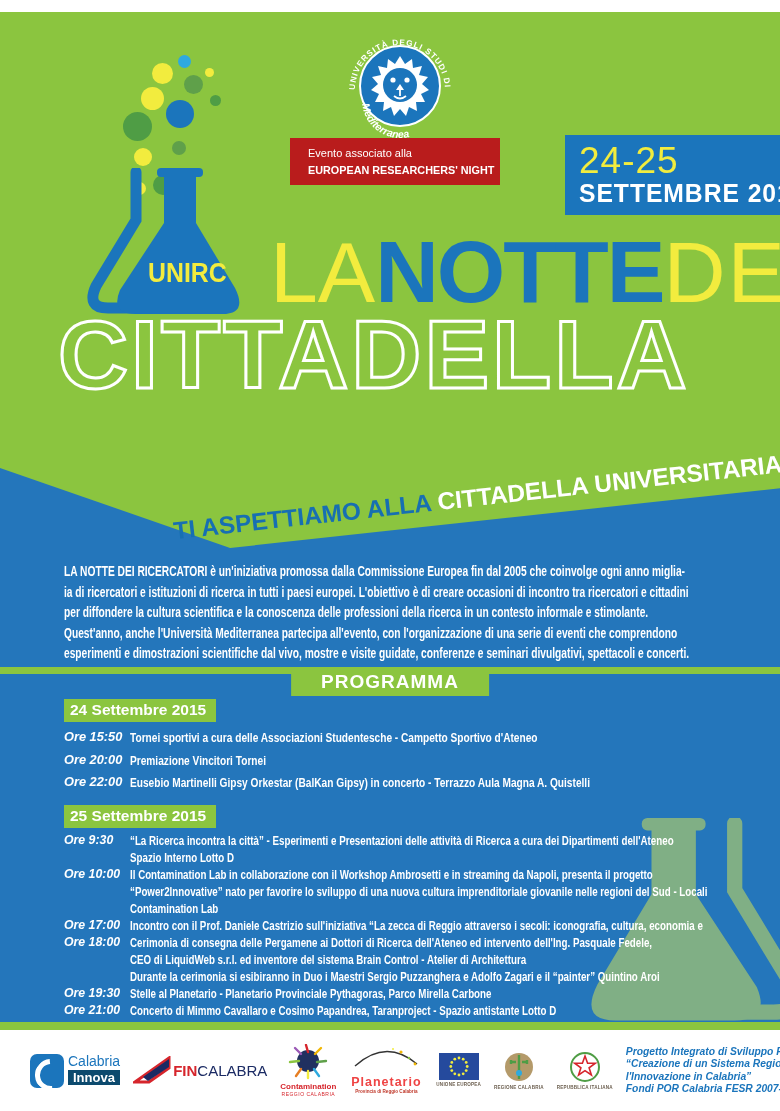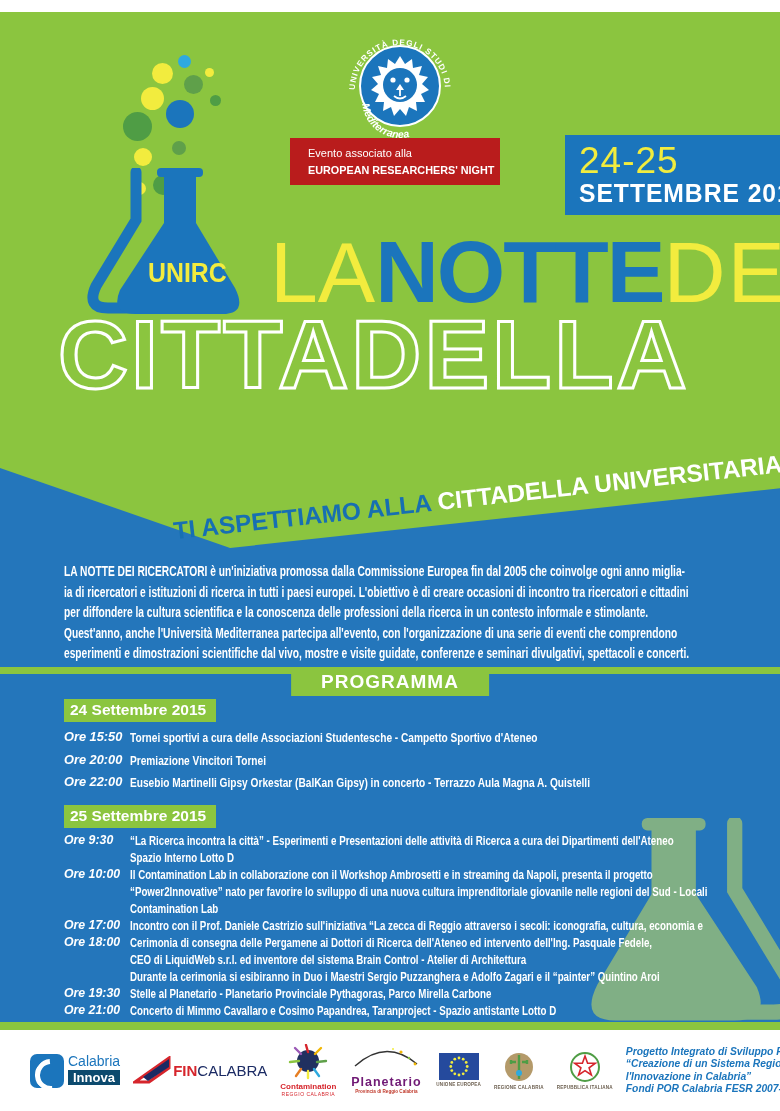--- a/index.html
+++ b/index.html
@@ -78,21 +78,21 @@
   .ci-ic:before{content:"";position:absolute;left:5px;top:5px;width:22px;height:22px;border-radius:50%;
       border:5px solid #fff;border-right-color:transparent;border-top-color:transparent;transform:rotate(40deg);}
   .ci-t .c1{color:#1B75BC;font-size:14px;line-height:14px;}
   .ci-t .c2{background:#0c4a6e;color:#fff;font-weight:bold;font-size:13px;line-height:15px;
       padding:0 5px;display:inline-block;}
   .fin{display:flex;align-items:center;gap:2px;justify-content:space-between;}
   .fin-t{font-size:15px;white-space:nowrap;}
   .fin-t .f1{color:#D6252C;font-weight:bold;} .fin-t .f2{color:#1A2A63;}
   .cont-t1{color:#D6252C;font-weight:bold;font-size:8px;line-height:9px;}
   .cont-t2{color:#D6252C;font-size:5px;line-height:6px;letter-spacing:.5px;}
-  .plan-t1{color:#701a75;font-weight:bold;font-size:12.5px;line-height:13px;letter-spacing:1px;margin-top:8px;}
+  .plan-t1{color:#ef4444;font-weight:bold;font-size:12.5px;line-height:13px;letter-spacing:1px;margin-top:8px;}
   .plan-t2{color:#C0392B;font-size:4.6px;line-height:6px;font-weight:bold;}
   .small-cap{color:#6b5e4e;font-size:4.6px;line-height:6px;margin-top:2px;letter-spacing:.2px;
       font-weight:bold;white-space:nowrap;}
   .proj{color:#1B75BC;font-style:italic;font-weight:bold;font-size:10.3px;line-height:12.5px;
       white-space:nowrap;}
 </style>
 </head>
 <body>
 
 <div id="poster">

